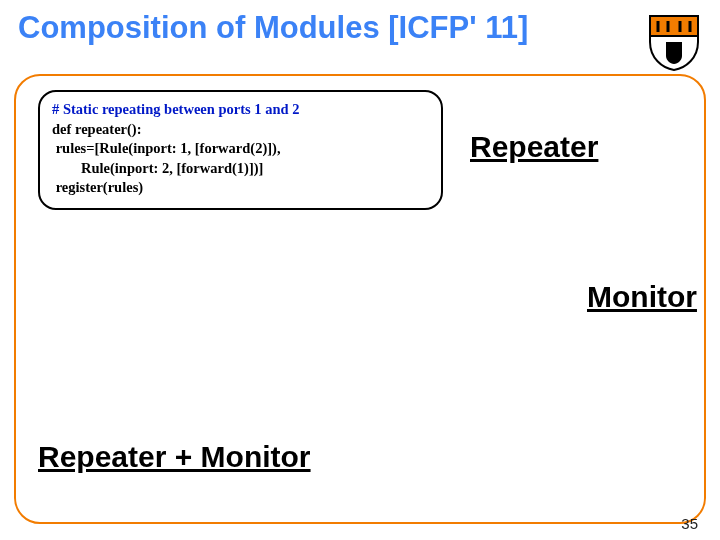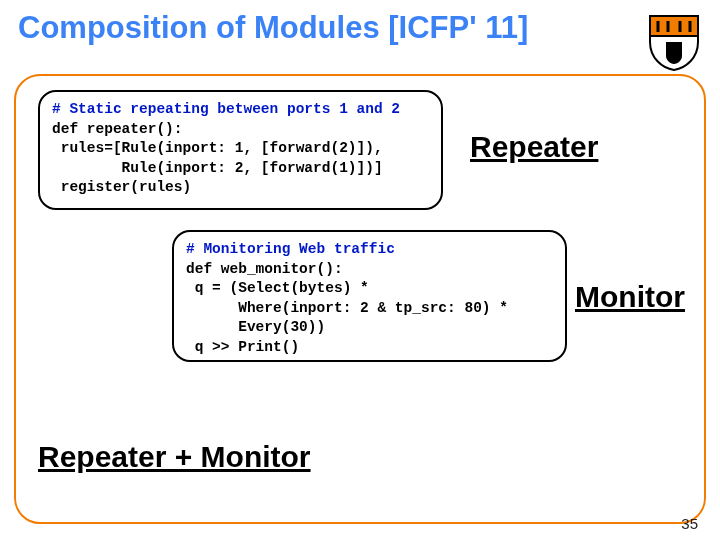--- a/index.html
+++ b/index.html
@@ -35,21 +35,21 @@
     border: 2px solid #F27C00;
     border-radius: 26px;
     background: #fff;
   }
   .code-box {
     position: absolute;
     border: 2px solid #000;
     border-radius: 18px;
     background: #fff;
     padding: 8px 12px 10px 12px;
-    font-family: Liberation Mono, monospace;
+    font-family: Liberation Serif, serif;
     font-size: 14.5px;
     font-weight: bold;
     line-height: 1.35;
     white-space: pre;
     color: #000;
   }
   .code-box .hl { color: #0018C7; }
   .big-label {
     position: absolute;
     font-size: 30px;
@@ -61,21 +61,21 @@
   .page-num {
     position: absolute;
     right: 22px; bottom: 8px;
     font-size: 15px;
     color: #222;
   }
   
   .box1 { left: 38px; top: 90px;  width: 405px; height: 120px; }
   .lbl1 { left: 470px; top: 130px; }
   .box2 { left: 172px; top: 230px; width: 395px; height: 132px; }
-  .lbl2 { left: 575px; top: 280px; }
+  .lbl2 { left: 587px; top: 280px; }
   .box3 { left: 303px; top: 408px; width: 402px; height: 98px; }
   .lbl3 { left: 38px;  top: 440px; }
 </style>
 </head>
 <body>
 
 <div class="slide">
 
   <div class="title">Composition of Modules [ICFP' 11]</div>
 
@@ -88,24 +88,18 @@
 
   <div class="outer-frame"></div>
 
   <div class="code-box box1"><span class="hl"># Static repeating between ports 1 and 2</span>
 <span>def repeater():</span>
 <span> rules=[Rule(inport: 1, [forward(2)]),</span>
 <span>        Rule(inport: 2, [forward(1)])]</span>
 <span> register(rules)</span></div>
   <div class="big-label lbl1">Repeater</div>
 
-  <div class="code-box box2"><span class="hl"># Monitoring Web traffic</span>
-<span>def web_monitor():</span>
-<span> q = (Select(bytes) *</span>
-<span>      Where(inport: 2 &amp; tp_src: 80) *</span>
-<span>      Every(30))</span>
-<span> q &gt;&gt; Print()</span></div>
   <div class="big-label lbl2">Monitor</div>
 
   <div class="big-label lbl3">Repeater + Monitor</div>
 
   <div class="page-num">35</div>
 </div>
 
 </body></html>

